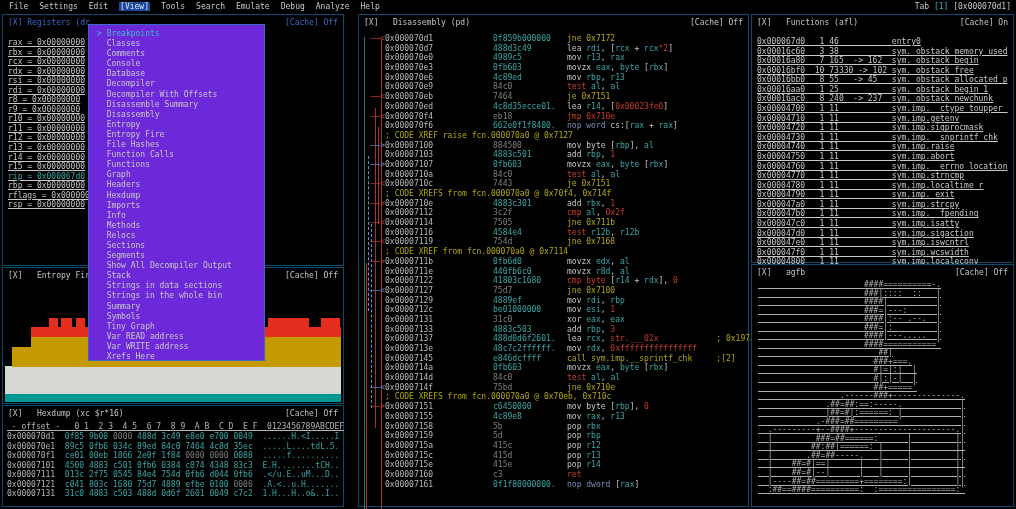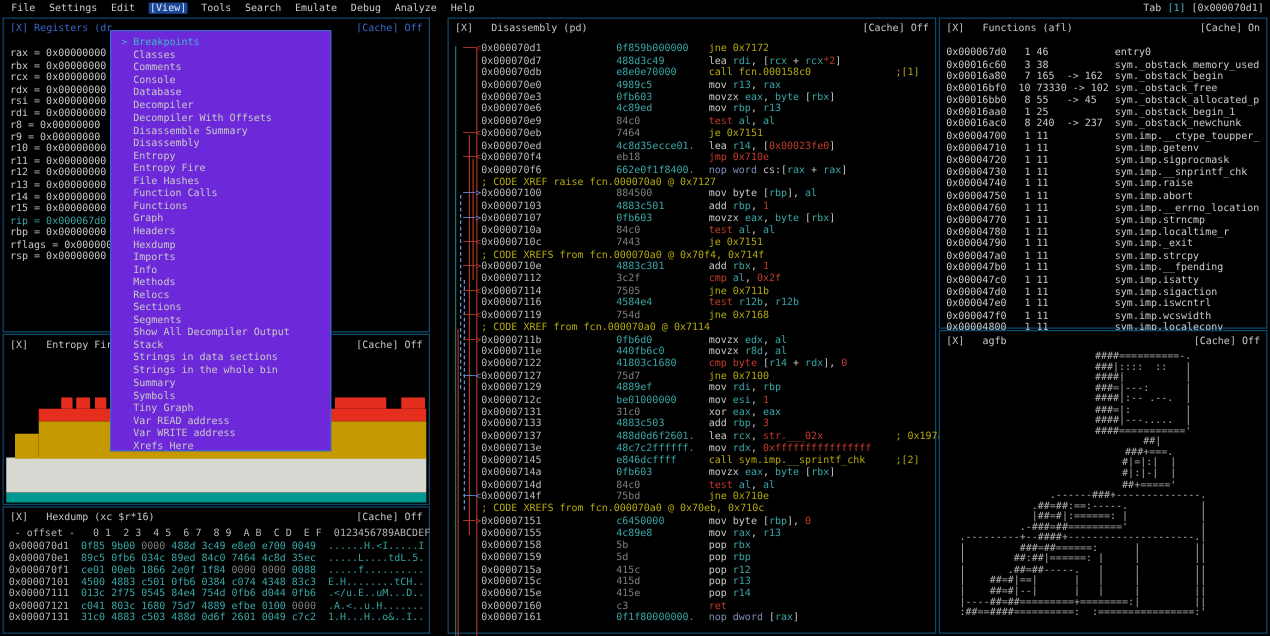--- a/index.html
+++ b/index.html
@@ -15,21 +15,21 @@
   #tabinfo { position:absolute; right:5px; top:2px; font-size:8px; white-space:pre; color:#c8c8c8; }
   #tabinfo .idx { color:#3ab5c5; }
 
   
   .panel { position:absolute; border:1px solid #0c4a6e; background:#000; }
   .ptitle { position:absolute; top:3px; left:5px; font-size:8px; white-space:pre; color:#c4c4c4; }
   .pcache { position:absolute; top:3px; right:5px; font-size:8px; white-space:pre; color:#c4c4c4; }
   .blue, .blue * { color:#3a68c8 !important; }
   .pclose { cursor:default; }
 
-  pre.content { position:absolute; font-size:8px; line-height:9.55px; white-space:pre; }
+  pre.content { position:absolute; font-size:8px; line-height:9.55px; white-space:pre;text-decoration:underline; }
 
   
   #reg-rows { left:5px; top:23px; color:#c6c6c6; }
   .rip { color:#3aa5a5; }
 
   
   #vmenu { position:absolute; left:88px; top:24px; width:177px; height:337px;
     background:#6d28d9; border:1px solid #3a68c8; z-index:50; }
   #vmenu-items { position:absolute; left:8px; top:4px; font-size:8px; line-height:10.1px;
     white-space:pre; color:#c8c8c8; }
@@ -110,21 +110,20 @@
   <div class="vline vl-teal" style="left:5px;top:22px;height:473px;"></div>
   <div class="vline vl-red" style="left:22px;top:24px;height:471px;"></div>
   <div class="vline vl-red" style="left:16px;top:93px;height:320px;"></div>
   <div class="vline vl-red" style="left:19px;top:112px;height:97px;"></div>
   <div class="vline vl-red" style="left:7px;top:248px;height:247px;"></div>
   <div class="vline vl-blue" style="left:9px;top:141px;height:155px;"></div>
   <div class="vline vl-blue" style="left:12px;top:209px;height:184px;"></div>
   <div id="dis-rows">
       <div class="drow"><span class="dmark mr">──&lt;</span><span class="daddr">0x000070d1</span><span class="dbytes">0f859b000000</span><span class="sy">jne 0x7172</span></div>
       <div class="drow"><span class="dmark mr"></span><span class="daddr">0x000070d7</span><span class="dbytes">488d3c49</span><span class="sw">lea </span><span class="sc">rdi</span><span class="sw">, [</span><span class="sc">rcx</span><span class="sw"> + </span><span class="sc">rcx</span><span class="sr">*2</span><span class="sw">]</span></div>
-      <div class="drow"><span class="dmark mr"></span><span class="daddr">0x000070db</span><span class="dbytes">e8e0e70000</span><span class="sy">call fcn.000158c0</span><span class="sy">              ;[1]</span></div>
       <div class="drow"><span class="dmark mr"></span><span class="daddr">0x000070e0</span><span class="dbytes">4989c5</span><span class="sw">mov </span><span class="sc">r13</span><span class="sw">, </span><span class="sc">rax</span></div>
       <div class="drow"><span class="dmark mr"></span><span class="daddr">0x000070e3</span><span class="dbytes">0fb603</span><span class="sw">movzx </span><span class="sc">eax</span><span class="sw">, </span><span class="sc">byte </span><span class="sw">[</span><span class="sc">rbx</span><span class="sw">]</span></div>
       <div class="drow"><span class="dmark mr"></span><span class="daddr">0x000070e6</span><span class="dbytes">4c89ed</span><span class="sw">mov </span><span class="sc">rbp</span><span class="sw">, </span><span class="sc">r13</span></div>
       <div class="drow"><span class="dmark mr"></span><span class="daddr">0x000070e9</span><span class="dbytes dimb">84c0</span><span class="sr">test </span><span class="sc">al</span><span class="sw">, </span><span class="sc">al</span></div>
       <div class="drow"><span class="dmark mr">──&lt;</span><span class="daddr">0x000070eb</span><span class="dbytes dimb">7464</span><span class="sy">je 0x7151</span></div>
       <div class="drow"><span class="dmark mr"></span><span class="daddr">0x000070ed</span><span class="dbytes">4c8d35ecce01.</span><span class="sw">lea </span><span class="sc">r14</span><span class="sw">, [</span><span class="sr">0x00023fe0</span><span class="sw">]</span></div>
       <div class="drow"><span class="dmark mr">──&lt;</span><span class="daddr">0x000070f4</span><span class="dbytes dimb">eb18</span><span class="sr">jmp 0x710e</span></div>
       <div class="drow"><span class="dmark mr"></span><span class="daddr">0x000070f6</span><span class="dbytes">662e0f1f8400.</span><span class="sb">nop word </span><span class="sw">cs:[</span><span class="sc">rax</span><span class="sw"> + </span><span class="sc">rax</span><span class="sw">]</span></div>
       <div class="drow"><span class="dcomment">; CODE XREF raise fcn.000070a0 @ 0x7127</span></div>
       <div class="drow"><span class="dmark mb2">──&gt;</span><span class="daddr">0x00007100</span><span class="dbytes dimb">884500</span><span class="sw">mov byte [</span><span class="sc">rbp</span><span class="sw">], </span><span class="sc">al</span></div>
@@ -165,21 +164,21 @@
       <div class="drow"><span class="dmark mr"></span><span class="daddr">0x00007161</span><span class="dbytes">0f1f80000000.</span><span class="sb">nop dword </span><span class="sw">[</span><span class="sc">rax</span><span class="sw">]</span></div>
     </div>
 </div>
 
 <div class="panel" id="p-fun" style="left:751px;top:14px;width:263px;height:249px;">
   <div class="ptitle"><span class="pclose">[X]</span><span>   Functions (afl)</span></div>
   <div class="pcache">[Cache] On</div>
   <pre class="content" id="fun-rows"><div>0x000067d0   1 46           entry0</div><div>0x00016c60   3 38           sym._obstack_memory_used</div><div>0x00016a80   7 165  -&gt; 162  sym._obstack_begin</div><div>0x00016bf0  10 73330 -&gt; 102 sym._obstack_free</div><div>0x00016bb0   8 55   -&gt; 45   sym._obstack_allocated_p</div><div>0x00016aa0   1 25           sym._obstack_begin_1</div><div>0x00016ac0   8 240  -&gt; 237  sym._obstack_newchunk</div><div>0x00004700   1 11           sym.imp.__ctype_toupper_</div><div>0x00004710   1 11           sym.imp.getenv</div><div>0x00004720   1 11           sym.imp.sigprocmask</div><div>0x00004730   1 11           sym.imp.__snprintf_chk</div><div>0x00004740   1 11           sym.imp.raise</div><div>0x00004750   1 11           sym.imp.abort</div><div>0x00004760   1 11           sym.imp.__errno_location</div><div>0x00004770   1 11           sym.imp.strncmp</div><div>0x00004780   1 11           sym.imp.localtime_r</div><div>0x00004790   1 11           sym.imp._exit</div><div>0x000047a0   1 11           sym.imp.strcpy</div><div>0x000047b0   1 11           sym.imp.__fpending</div><div>0x000047c0   1 11           sym.imp.isatty</div><div>0x000047d0   1 11           sym.imp.sigaction</div><div>0x000047e0   1 11           sym.imp.iswcntrl</div><div>0x000047f0   1 11           sym.imp.wcswidth</div><div>0x00004800   1 11           sym.imp.localeconv</div></pre>
 </div>
 
-<div class="panel" id="p-gra" style="left:751px;top:264px;width:263px;height:243px;text-align:center;">
+<div class="panel" id="p-gra" style="left:751px;top:264px;width:263px;height:243px;">
   <div class="ptitle"><span class="pclose">[X]</span><span>   agfb</span></div>
   <div class="pcache">[Cache] Off</div>
   <pre class="content" id="art">                      ####==========-.
                       ###|::::  ::   |
                       ####|          |
                       ###=|---:      |
                       ####|:-- .--.  |
                       ###=|:         |
                       ####|---.....  |
                       ####==========='

